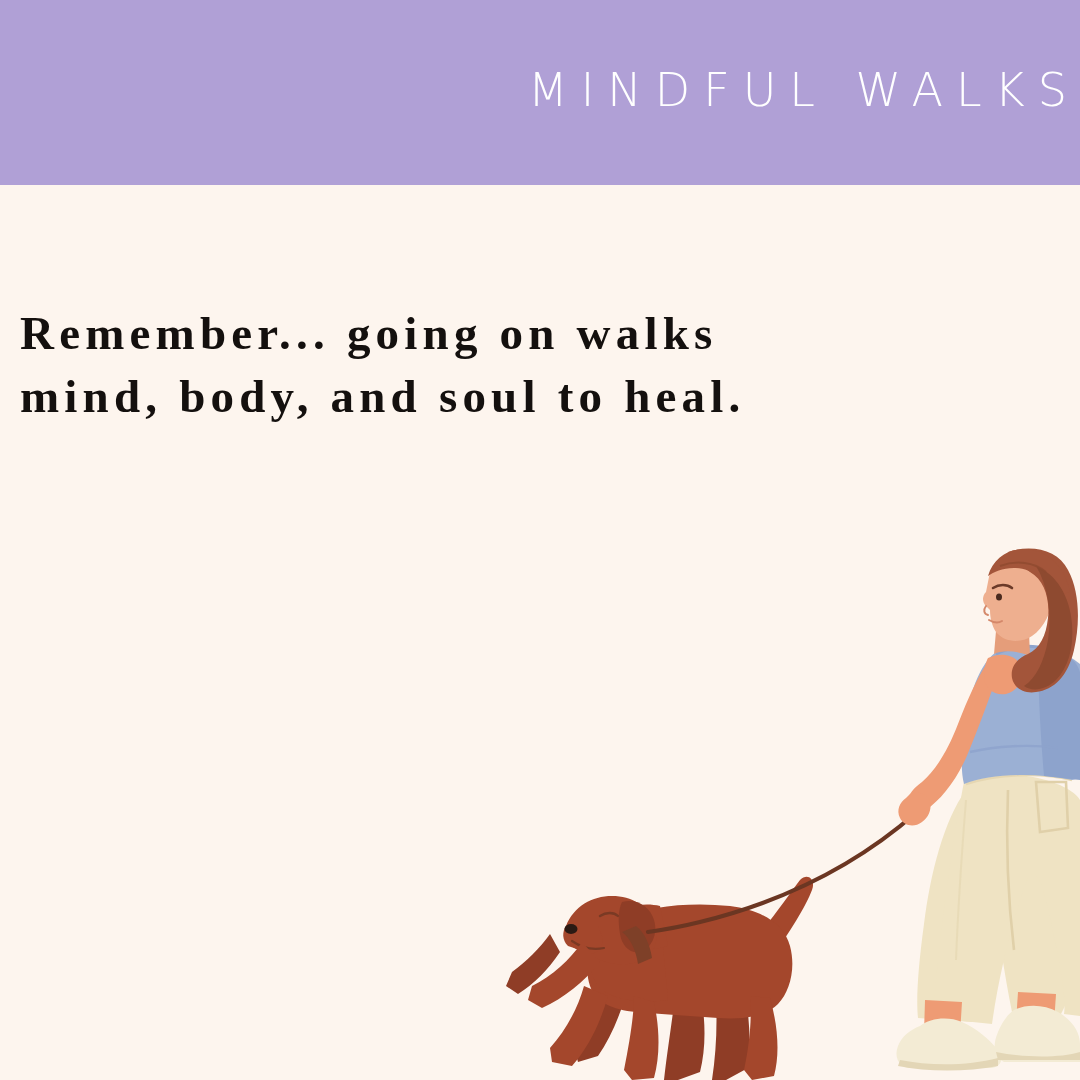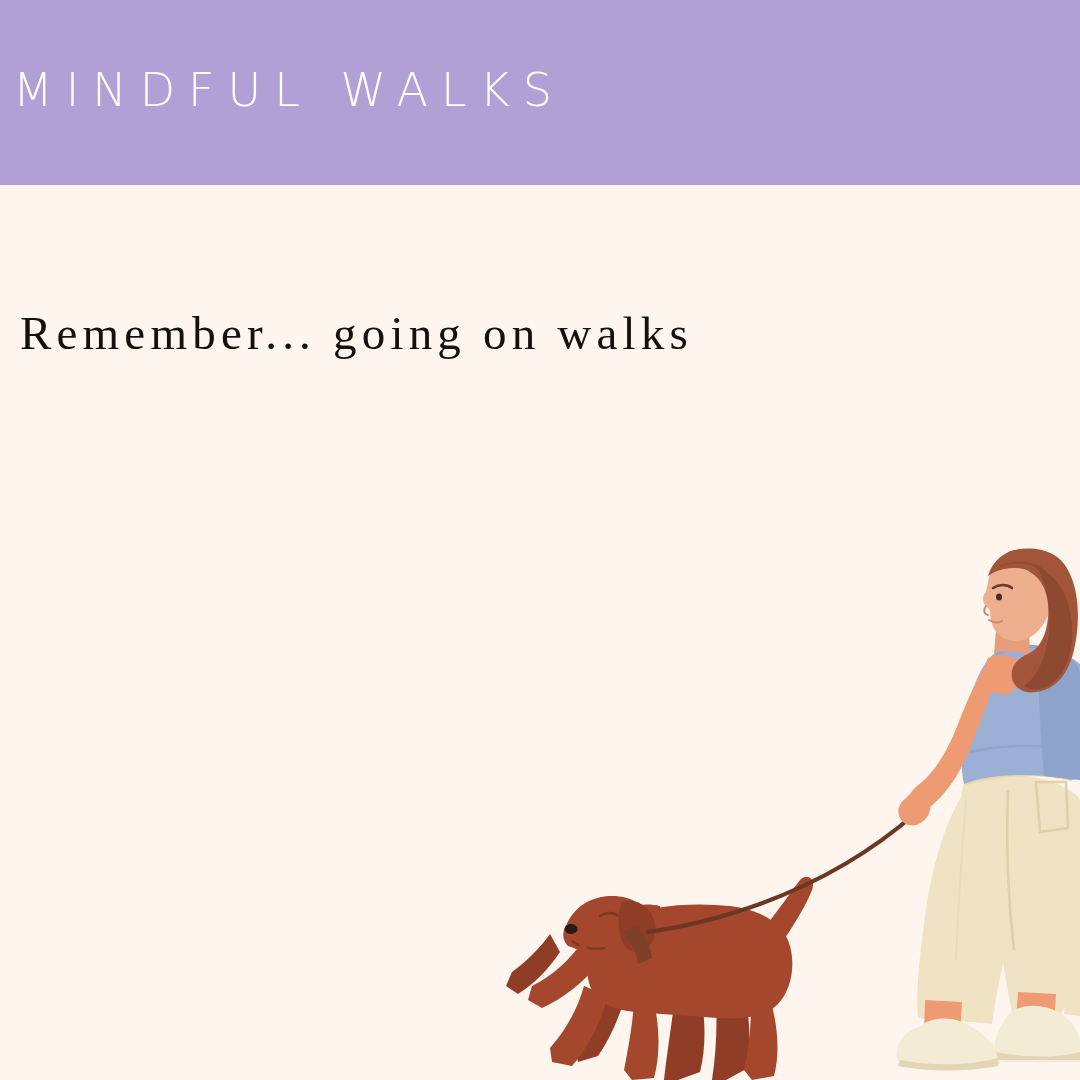--- a/index.html
+++ b/index.html
@@ -22,41 +22,41 @@
     top: 0;
     width: 1080px;
     height: 185px;
     background: #B0A0D6;
   }
   #header-title {
     position: absolute;
     left: 0;
     top: 62px;
     width: 1080px;
-    text-align: left;
+    text-align: right;
     color: #FFFFFF;
     font-family: "DejaVu Sans", "Liberation Sans", sans-serif;
     font-size: 46px;
     font-weight: 300;
     letter-spacing: 13px;
     text-indent: 13px;
     line-height: 56px;
     white-space: nowrap;
   }
   #quote-block {
     position: absolute;
     left: 20px;
     top: 302px;
     width: 900px;
   }
   .quote-line {
     color: #14100E;
     font-family: "Liberation Serif", "DejaVu Serif", serif;
     font-size: 47px;
-    font-weight: 400;
+    font-weight: 700;
     letter-spacing: 5.2px;
     line-height: 63px;
     white-space: nowrap;
   }
   #illustration {
     position: absolute;
     left: 0;
     top: 0;
     width: 1080px;
     height: 1080px;
@@ -66,20 +66,21 @@
 </head>
 <body>
 
 <div id="poster">
 
   <div id="header-band"></div>
   <div id="header-title">MINDFUL WALKS</div>
 
   <div id="quote-block">
     <div class="quote-line">Remember... going on walks</div>
+    <div class="quote-line">mind, body, and soul to heal.</div>
   </div>
 
   <svg id="illustration" viewBox="0 0 1080 1080" xmlns="http://www.w3.org/2000/svg">
 
     <g>
 
       <g>
         <path d="M700 990 C 706 1020, 706 1048, 700 1072 L 678 1080 L 664 1080 C 668 1044, 674 1010, 676 986 Z" fill="#8F3D26"></path>
         <path d="M737 960 C 748 996, 752 1034, 748 1068 L 726 1080 L 712 1080 C 718 1040, 718 1000, 712 964 Z" fill="#8F3D26"></path>
         <path d="M630 982 C 622 1010, 612 1036, 598 1056 L 578 1062 L 574 1048 C 588 1028, 600 1002, 606 976 Z" fill="#8F3D26"></path>

